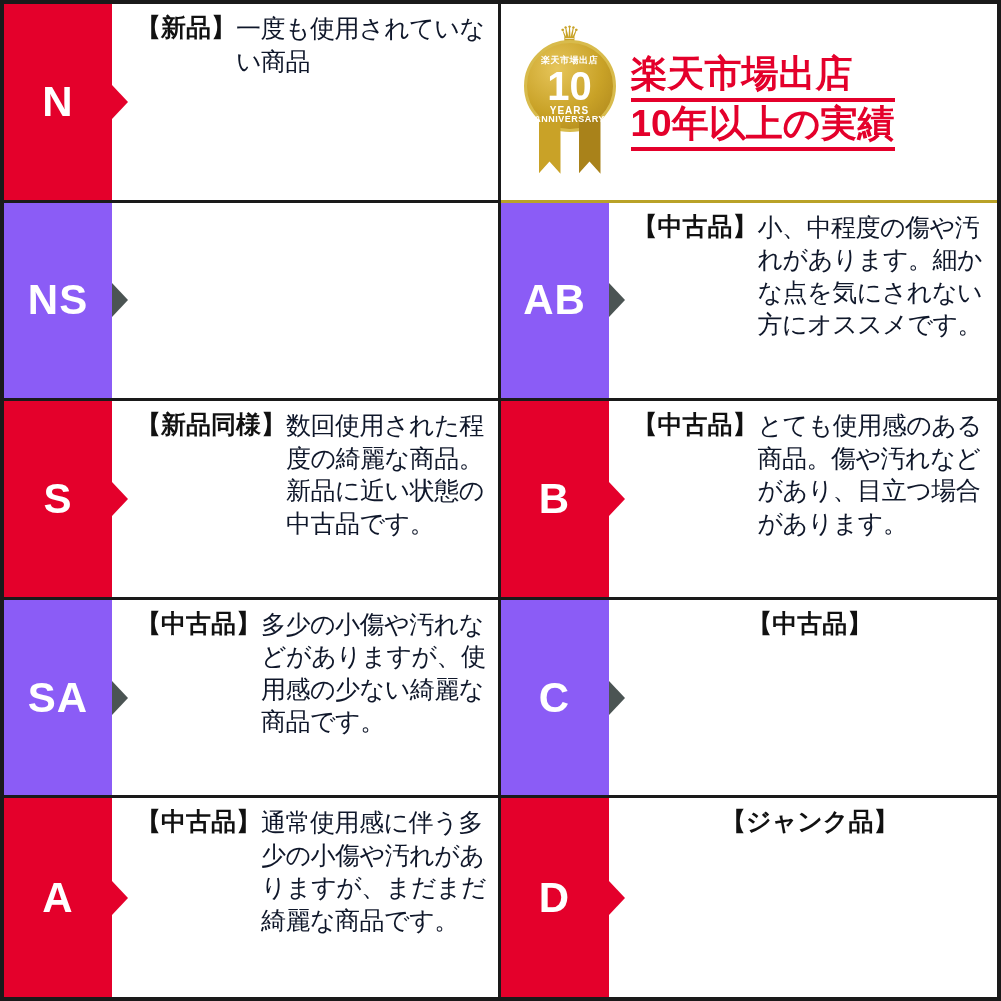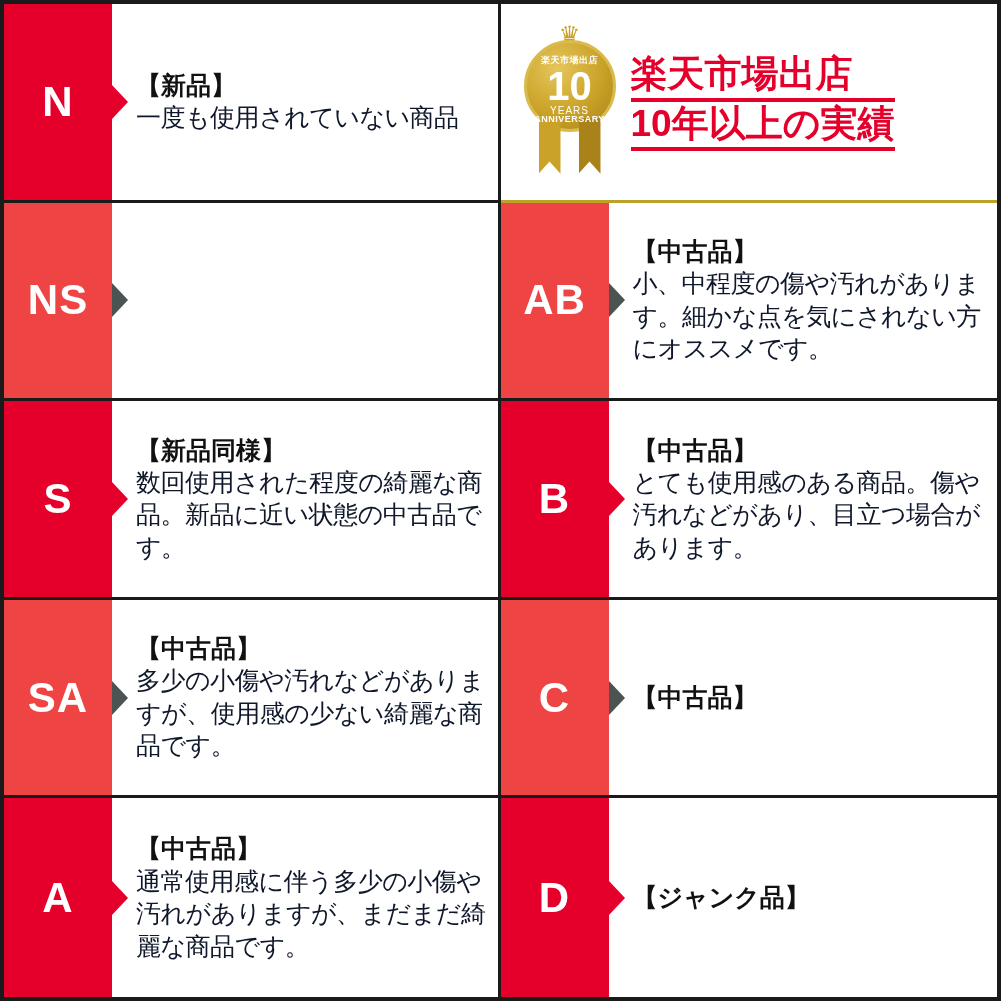--- a/index.html
+++ b/index.html
@@ -50,42 +50,42 @@
     display: flex;
     align-items: center;
     justify-content: center;
     color: #ffffff;
     font-weight: bold;
     font-size: 42px;
     letter-spacing: 1px;
     line-height: 1;
   }
   .grade.red { background: #e4002b; }
-  .grade.gray { background: #ef4444; }
+  .grade.gray { background: #8b5cf6; }
 
   
   .grade::after {
     content: "";
     position: absolute;
     top: 50%;
     left: 100%;
     transform: translateY(-50%);
     width: 0;
     height: 0;
     border-top: 17px solid transparent;
     border-bottom: 17px solid transparent;
     border-left: 16px solid #e4002b;
   }
   .grade.gray::after { border-left-color: #4b5453; }
 
   .desc {
     flex: 1 1 auto;
     padding: 8px 10px 8px 24px;
     display: flex;
-    flex-direction: column;
+    flex-direction: row;
     justify-content: center;
     box-sizing: border-box;
   }
   .desc-title {
     font-size: 25px;
     font-weight: bold;
     color: #111111;
     line-height: 1.25;
     white-space: nowrap;
   }
@@ -149,21 +149,21 @@
     letter-spacing: 0.5px;
     margin-top: -2px;
   }
   .badge-num {
     font-size: 40px;
     font-weight: bold;
     line-height: 0.95;
   }
   .badge-years {
     font-size: 10px;
-    font-weight: normal;
+    font-weight: bold;
     letter-spacing: 1px;
   }
   .badge-anniv {
     position: absolute;
     top: 92px;
     left: 50%;
     transform: translateX(-50%);
     font-size: 9px;
     font-weight: bold;
     color: #ffffff;

